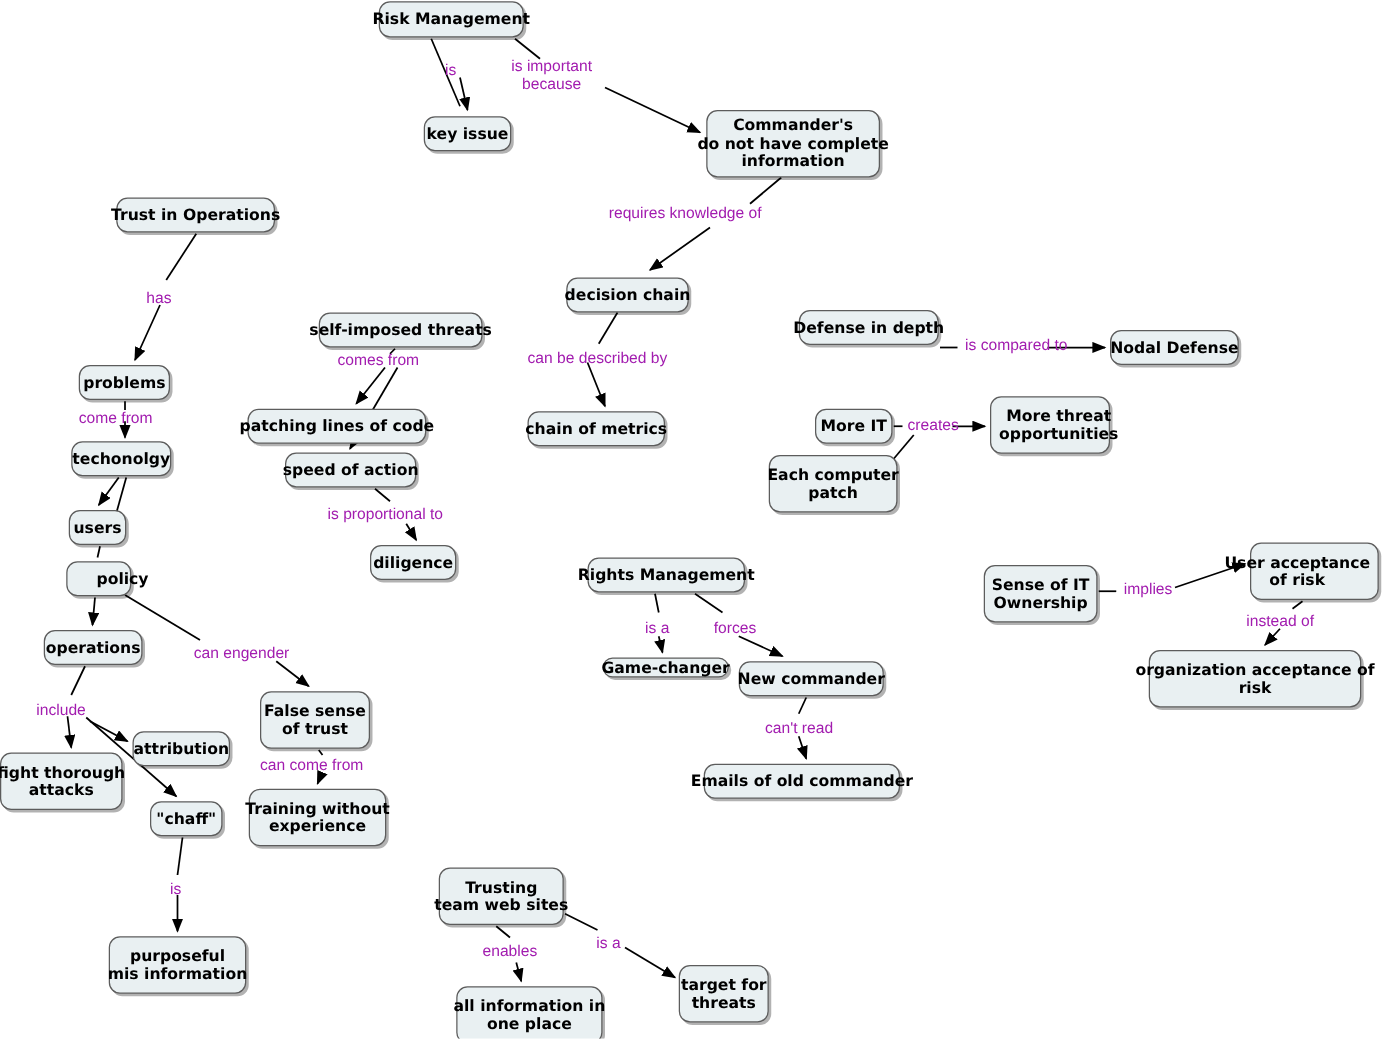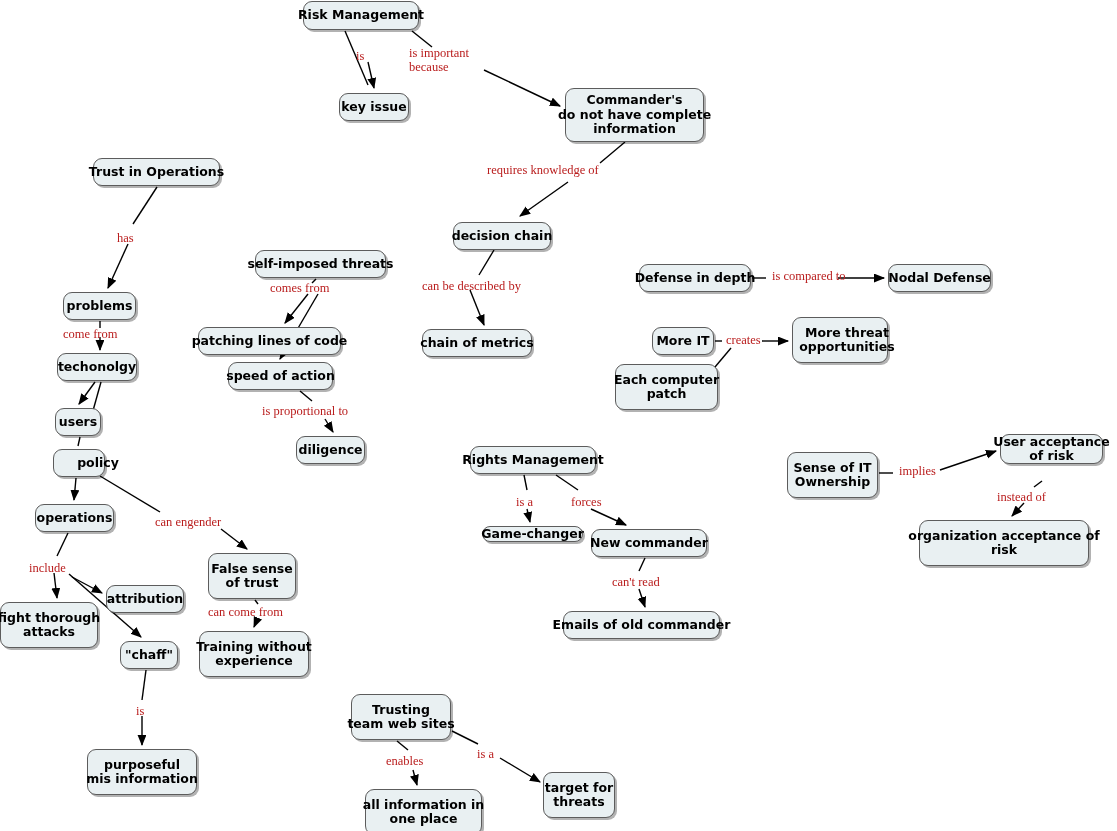--- a/index.html
+++ b/index.html
@@ -38,26 +38,26 @@
     font-weight: bold;
     font-size: 12.5px;
     color: #000000;
     line-height: 1.16;
     box-shadow: 2px 2px 0 rgba(0,0,0,0.30);
     padding: 2px 6px;
     z-index: 2;
   }
   .link-label {
     position: absolute;
-    font-family: Liberation Serif, serif;
+    font-family: Liberation Sans, sans-serif;
     font-weight: normal;
     font-size: 12.5px;
-    color: #b91c1c;
+    color: #a21caf;
     line-height: 1.15;
-    text-align: left;
+    text-align: center;
     white-space: pre;
     background: transparent;
     z-index: 3;
   }
 </style>
 </head>
 <body>
 
 <div id="canvas">
 
@@ -184,21 +184,21 @@
       </div>
       <div class="node" style="left: 198px; top: 327px; width: 143px; height: 28px;">
         <span style="white-space: pre;">patching lines of code</span>
       </div>
       <div class="node" style="left: 228px; top: 362px; width: 105px; height: 28px;">
         <span style="white-space: pre;">speed of action</span>
       </div>
       <div class="node" style="left: 296px; top: 436px; width: 69px; height: 28px;">
         <span style="white-space: pre;">diligence</span>
       </div>
-      <div class="node" style="left: 639px; top: 264px; width: 112px; height: 28px; text-align: center;">
+      <div class="node" style="left: 639px; top: 248px; width: 112px; height: 28px; text-align: center;">
         <span style="white-space: pre;">Defense in depth</span>
       </div>
       <div class="node" style="left: 888px; top: 264px; width: 103px; height: 28px;">
         <span style="white-space: pre;">Nodal Defense</span>
       </div>
       <div class="node" style="left: 652px; top: 327px; width: 62px; height: 28px;">
         <span style="white-space: pre;">More IT</span>
       </div>
       <div class="node" style="left: 792px; top: 317px; width: 96px; height: 46px; padding-left: 20px;">
         <span style="white-space: pre;">More threat
@@ -217,21 +217,21 @@
       <div class="node" style="left: 591px; top: 529px; width: 116px; height: 28px;">
         <span style="white-space: pre;">New commander</span>
       </div>
       <div class="node" style="left: 563px; top: 611px; width: 157px; height: 28px;">
         <span style="white-space: pre;">Emails of old commander</span>
       </div>
       <div class="node" style="left: 787px; top: 452px; width: 91px; height: 46px;">
         <span style="white-space: pre;">Sense of IT
 Ownership</span>
       </div>
-      <div class="node" style="left: 1000px; top: 434px; width: 103px; height: 30px;">
+      <div class="node" style="left: 1000px; top: 434px; width: 103px; height: 46px; justify-content: flex-end;">
         <span style="white-space: pre;">User acceptance
 of risk</span>
       </div>
       <div class="node" style="left: 919px; top: 520px; width: 170px; height: 46px;">
         <span style="white-space: pre;">organization acceptance of
 risk</span>
       </div>
       <div class="node" style="left: 351px; top: 694px; width: 100px; height: 46px;">
         <span style="white-space: pre;">Trusting
 team web sites</span>

